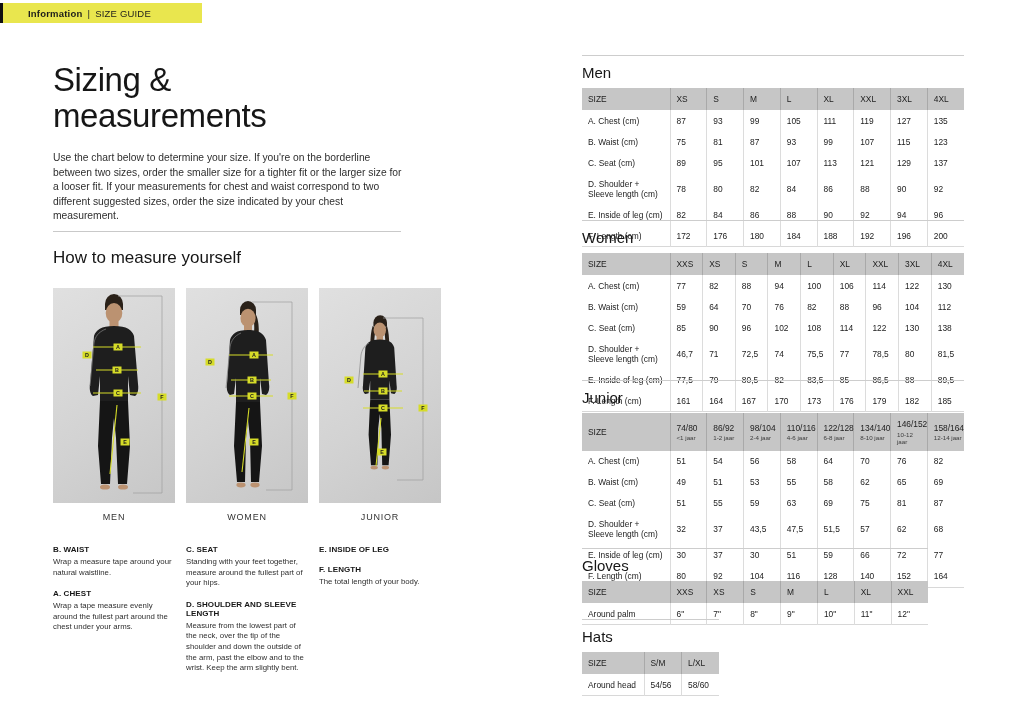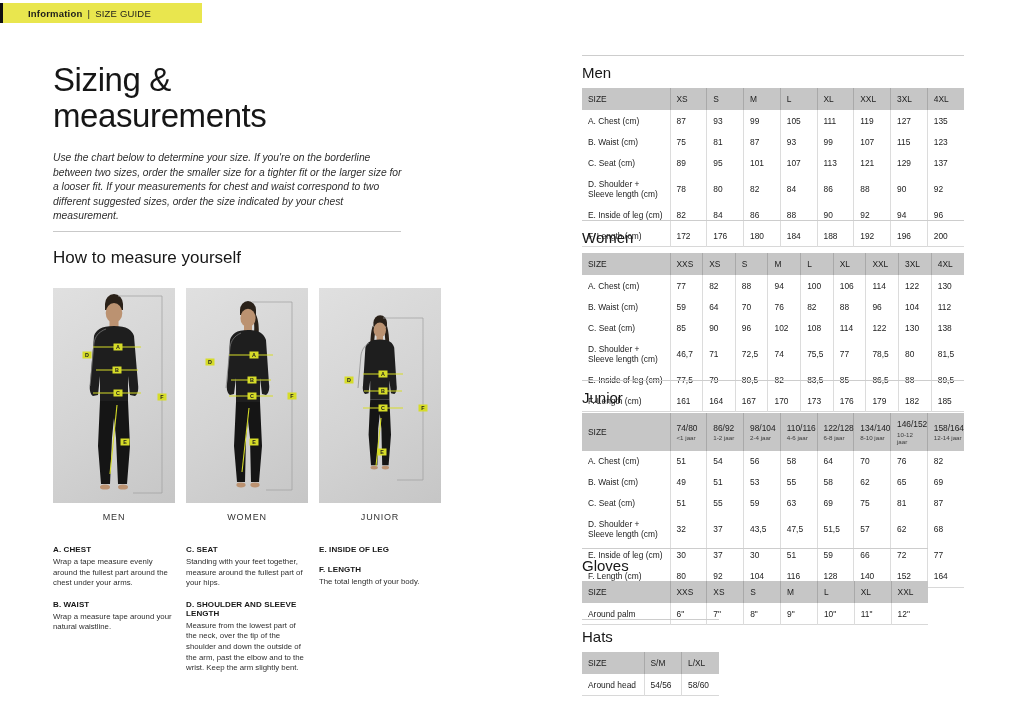--- a/index.html
+++ b/index.html
@@ -16,21 +16,21 @@
   }
   .banner .b-bold{font-weight:700;}
   .banner .b-sep{margin:0 5px;color:#2a2a2a;font-weight:300;}
   
   .page-title{
     position:absolute;left:53px;top:62px;font-size:33px;line-height:36px;
     font-weight:500;letter-spacing:-.4px;white-space:pre-line;color:#161616;
   }
   .intro-copy{
     position:absolute;left:53px;top:151px;width:352px;
-    font-size:10.3px;line-height:14.6px;color:#2e2e2e;font-style:italic;
+    font-size:10.3px;line-height:14.6px;color:#2e2e2e;
   }
   .measure-rule{position:absolute;left:53px;top:231px;width:348px;height:1px;background:#c9c9c9;}
   .measure-heading{
     position:absolute;left:53px;top:248px;font-size:17px;font-weight:500;color:#161616;
   }
   .photos{position:absolute;left:53px;top:288px;display:flex;gap:11px;}
   .photo{
     width:122px;height:215px;position:relative;
     background:linear-gradient(145deg,#e0e0e0 0%,#d3d3d3 55%,#c6c6c6 100%);
   }
@@ -242,26 +242,26 @@
 
   <div class="captions">
     <div class="caption">MEN</div>
     <div class="caption">WOMEN</div>
     <div class="caption">JUNIOR</div>
   </div>
 
   <div class="instructions">
     <div class="instr-col">
       <div class="instr-block">
+        <div class="instr-title">B. WAIST</div>
+        <div class="instr-text">Wrap a measure tape around your natural waistline.</div>
+      </div>
+      <div class="instr-block">
         <div class="instr-title">A. CHEST</div>
         <div class="instr-text">Wrap a tape measure evenly around the fullest part around the chest under your arms.</div>
-      </div>
-      <div class="instr-block">
-        <div class="instr-title">B. WAIST</div>
-        <div class="instr-text">Wrap a measure tape around your natural waistline.</div>
       </div>
     </div>
     <div class="instr-col">
       <div class="instr-block">
         <div class="instr-title">C. SEAT</div>
         <div class="instr-text">Standing with your feet together, measure around the fullest part of your hips.</div>
       </div>
       <div class="instr-block">
         <div class="instr-title">D. SHOULDER AND SLEEVE LENGTH</div>
         <div class="instr-text">Measure from the lowest part of the neck, over the tip of the shoulder and down the outside of the arm, past the elbow and to the wrist. Keep the arm slightly bent.</div>

